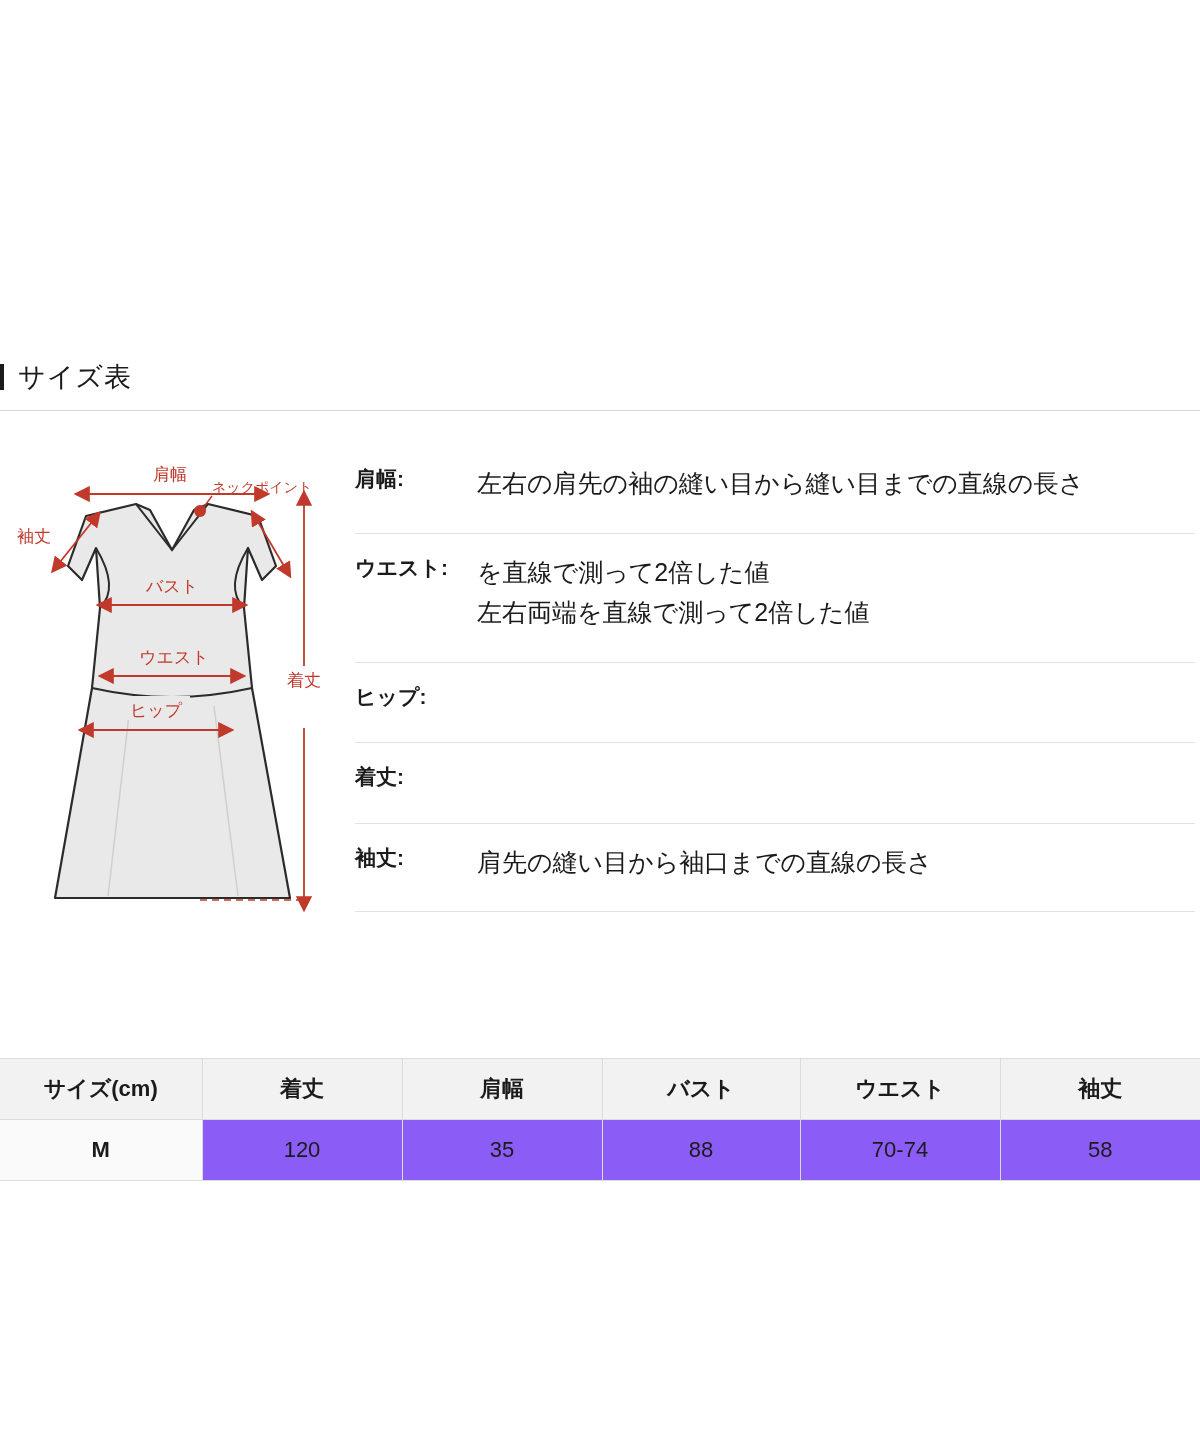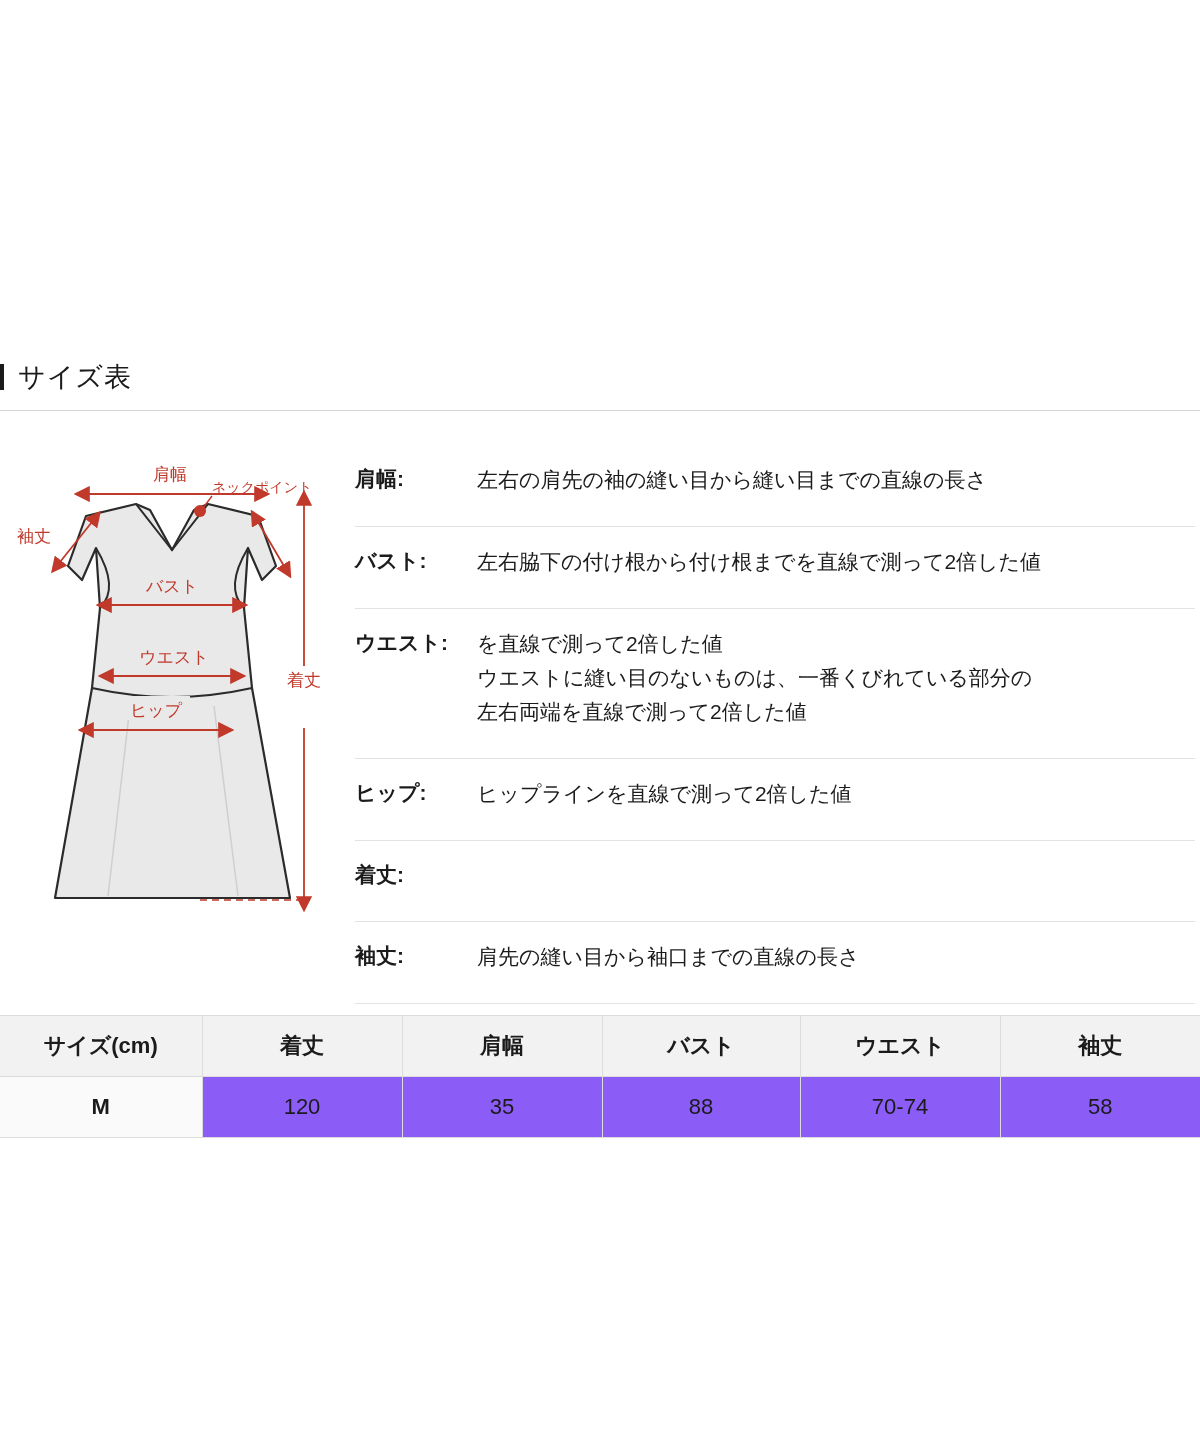--- a/index.html
+++ b/index.html
@@ -77,32 +77,32 @@
   .def-term {
     flex: 0 0 auto;
     width: 122px;
     font-size: 21px;
     font-weight: bold;
     color: #1b1b1b;
     line-height: 1.55;
   }
   .def-desc {
     flex: 1 1 auto;
-    font-size: 21px;
+    font-size: 25px;
     color: #1b1b1b;
     line-height: 1.62;
   }
   .def-desc .line { display: block; }
   .def-desc .indent { display: block; padding-left: 0px; }
 
   
   .size-table {
     position: absolute;
     left: 0;
-    top: 972px;
+    top: 1015px;
     width: 1200px;
     border-collapse: collapse;
     table-layout: fixed;
   }
   .size-table th, .size-table td {
     border: 1px solid #dcdcdc;
     height: 58px;
     text-align: center;
     vertical-align: middle;
     font-size: 22px;
@@ -219,41 +219,31 @@
 
   <div class="defs">
 
     <div class="def-row">
       <div class="def-term">肩幅:</div>
       <div class="def-desc">
         <span class="line">左右の肩先の袖の縫い目から縫い目までの直線の長さ</span>
       </div>
     </div>
 
-    <div class="def-row">
-      <div class="def-term">バスト:</div>
-      <div class="def-desc">
-        <span class="line">左右脇下の付け根から付け根までを直線で測って2倍した値</span>
-      </div>
-    </div>
 
     <div class="def-row">
       <div class="def-term">ウエスト:</div>
       <div class="def-desc">
         <span class="indent">を直線で測って2倍した値</span>
-        <span class="line">ウエストに縫い目のないものは、一番くびれている部分の</span>
         <span class="line">左右両端を直線で測って2倍した値</span>
       </div>
     </div>
 
     <div class="def-row">
       <div class="def-term">ヒップ:</div>
-      <div class="def-desc">
-        <span class="line">ヒップラインを直線で測って2倍した値</span>
-      </div>
     </div>
 
     <div class="def-row">
       <div class="def-term">着丈:</div>
     </div>
 
     <div class="def-row">
       <div class="def-term">袖丈:</div>
       <div class="def-desc">
         <span class="line">肩先の縫い目から袖口までの直線の長さ</span>

